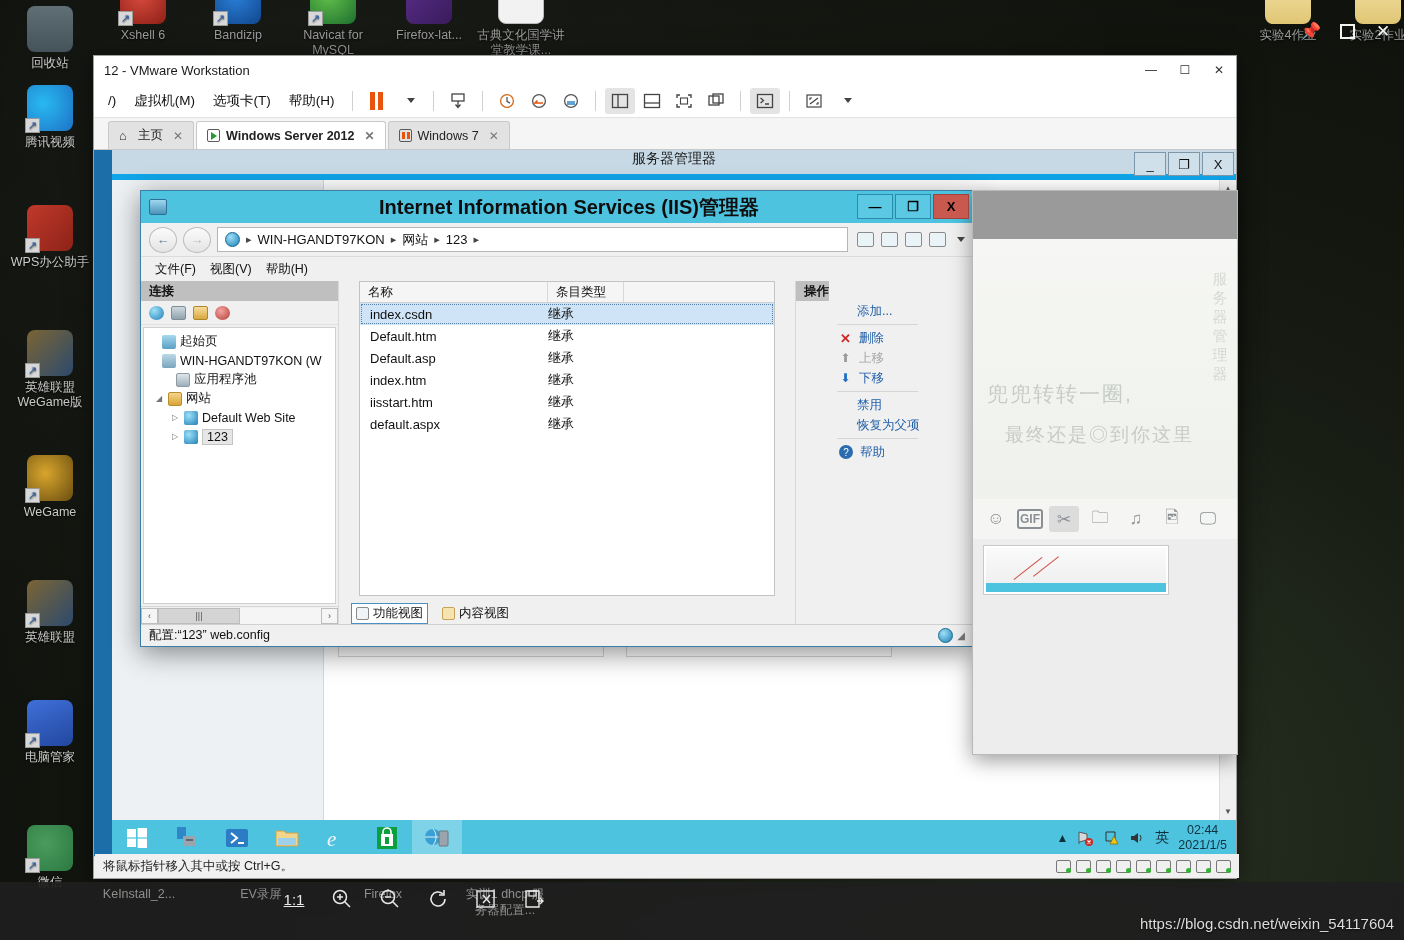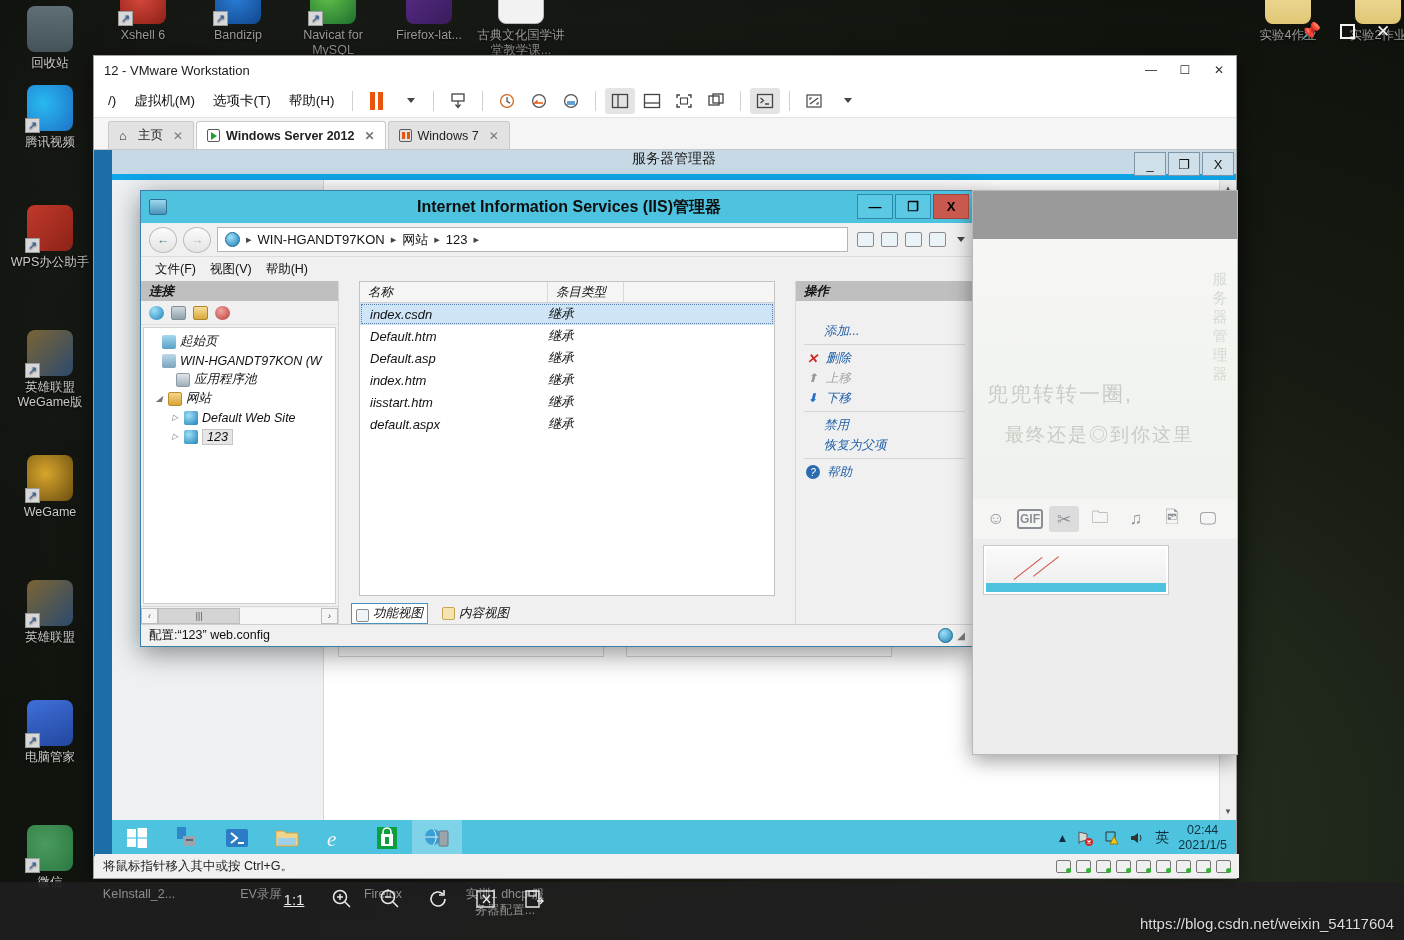--- a/index.html
+++ b/index.html
@@ -165,21 +165,21 @@
     position:absolute; left:140px; top:190px; width:834px; height:457px;
     background:#f0f0f0; border:1px solid #3a7fa8;
     box-shadow:0 6px 26px rgba(0,0,0,.45);
     display:flex; flex-direction:column;
   }
   .iis-title{
     height:32px; background:#4ec3e0; display:flex;align-items:center;
     padding-left:8px; position:relative;
   }
   .iis-title .t{ position:absolute; left:0; right:0; text-align:center;
-     font-size:16px;color:#0d0d0d;font-weight:bold;pointer-events:none;padding-left:24px;}
+     font-size:20px;color:#0d0d0d;font-weight:bold;pointer-events:none;padding-left:24px;}
   .iis-ico{ width:18px;height:16px;background:linear-gradient(180deg,#9fd8ef,#4a92b8);
             border:1px solid #2f6f92; border-radius:2px; position:relative;z-index:2;}
   .iis-wbtns{ position:absolute; right:4px; top:3px; display:flex; gap:2px; z-index:2;}
   .iis-wb{ width:36px;height:25px;border:1px solid #2a8aa8;background:#5cc9e4;
            display:flex;align-items:center;justify-content:center;font-size:13px;color:#000;font-weight:bold;}
   .iis-wb.close{ background:#c9584f;border-color:#9e443c;}
 
   .iis-addr{ height:34px; background:#f0f0f0; display:flex; align-items:center; gap:6px;
              padding:0 8px; border-bottom:1px solid #dcdcdc;}
   .navbtn{ width:28px;height:26px;border-radius:50%;border:1px solid #bcbcbc;
@@ -190,21 +190,21 @@
      display:flex;align-items:center;gap:6px;padding:0 7px;font-size:13px;color:#111;}
   .globe{ width:15px;height:15px;border-radius:50%;
      background:radial-gradient(circle at 35% 32%,#9fe0f7,#1d7fb8);border:1px solid #17688f;}
   .crumbsep{ color:#444; font-size:11px;}
   .addr-tools{ display:flex; gap:7px; align-items:center; padding-left:3px;}
   .at{ width:17px;height:15px;border:1px solid #8a8a8a;border-radius:2px;background:#e9f3f8;}
 
   .iis-menubar{ height:24px; display:flex; align-items:center; gap:14px; padding:0 14px;
      font-size:12.5px;color:#111; background:#f0f0f0;}
 
-  .iis-body{ flex:1; display:flex; background:#f0f0f0; min-height:0;font-style:italic;}
+  .iis-body{ flex:1; display:flex; background:#f0f0f0; min-height:0;}
 
   .iis-left{ width:198px; display:flex; flex-direction:column; border-right:1px solid #d8d8d8;}
   .pane-h{ height:20px; background:#bfbfbf; display:flex;align-items:center;padding-left:8px;
            font-size:12.5px;font-weight:bold;color:#111;}
   .conn-tools{ height:24px; background:#f0f0f0; display:flex;align-items:center;gap:7px;padding:0 8px;
        border-bottom:1px solid #e0e0e0;}
   .ct{ width:15px;height:14px;border-radius:2px;}
   .tree{ flex:1; background:#fff; border:1px solid #cfcfcf; margin:2px; padding:4px 2px;
          font-size:12.5px; color:#111; overflow:hidden;}
   .tnode{ display:flex;align-items:center; gap:4px; height:19px; padding-left:2px;}
@@ -235,25 +235,25 @@
               display:flex;flex-direction:column;}
   .grid-head{ height:21px; display:flex; background:#f5f5f5; border-bottom:1px solid #d0d0d0;}
   .gh{ font-size:12.5px;color:#111; padding:2px 8px; border-right:1px solid #d8d8d8;}
   .gh.c1{ width:188px;} .gh.c2{ width:76px;}
   .grow{ height:22px; display:flex; align-items:center; font-size:13px;color:#111;}
   .grow.sel{ background:#cfe4f7; outline:1px dotted #5a82a8; outline-offset:-2px;}
   .gc1{ width:188px; padding-left:10px;}
   .gc2{ width:76px; }
   .view-tabs{ height:22px; display:flex; align-items:center; gap:10px; padding:0 14px 0 12px;}
   .vt{ display:flex;align-items:center;gap:4px;font-size:12.5px;color:#111;padding:1px 4px;}
-  .vt.active{ border:1px solid #4a90c4; background:#fff;align-items:flex-end;}
+  .vt.active{ border:1px solid #4a90c4; background:#fff;}
   .vt .vi{ width:13px;height:13px;border:1px solid #8a8a8a;border-radius:2px;background:#eef4f8;}
 
   .iis-right{ width:178px; background:#f0f0f0; border-left:1px solid #d8d8d8;
-              display:flex;flex-direction:column;}
+              display:flex;}
   .act-list{ padding:20px 0; font-size:12.5px;}
   .act{ display:flex;align-items:center; gap:7px; height:20px; padding:0 6px 0 10px;
         color:#1f5fa8; }
   .act.dim{ color:#a6a6a6;}
   .act.plain{ padding-left:28px;}
   .act-div{ height:1px;background:#d5d5d5;margin:3px 8px;}
   .a-x{ color:#cc2a24;font-weight:bold;font-size:13px;width:13px;text-align:center;}
   .a-up{ color:#9a9a9a;font-size:12px;width:13px;text-align:center;}
   .a-dn{ color:#1f6fc4;font-size:12px;width:13px;text-align:center;}
   .a-help{ width:14px;height:14px;border-radius:50%;background:#2b6cb0;color:#fff;

